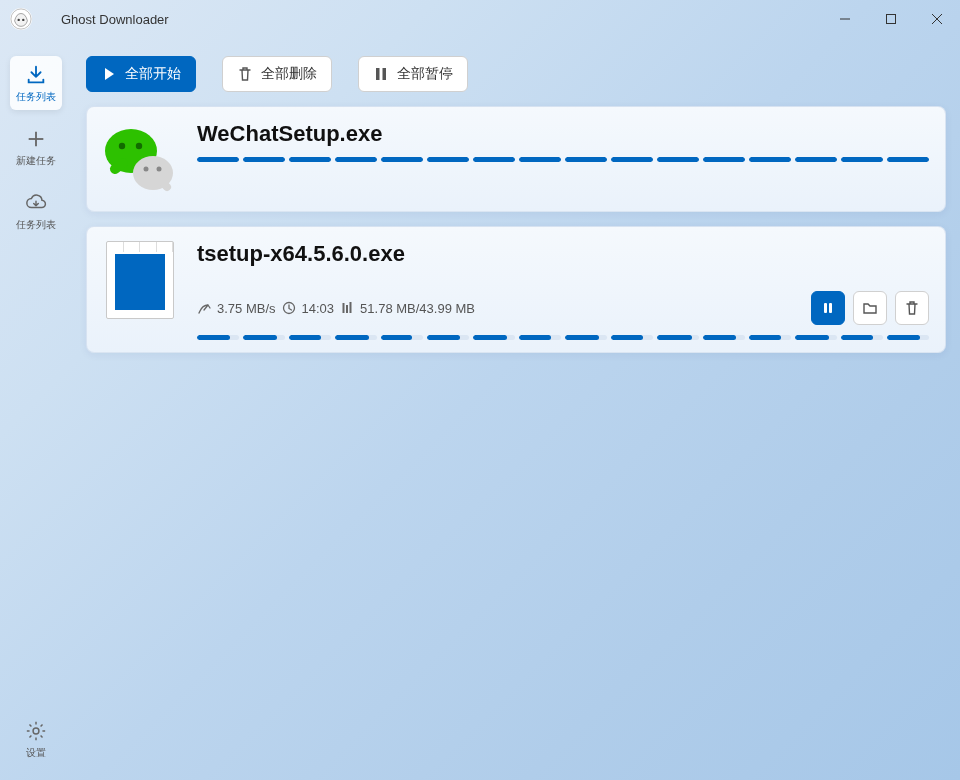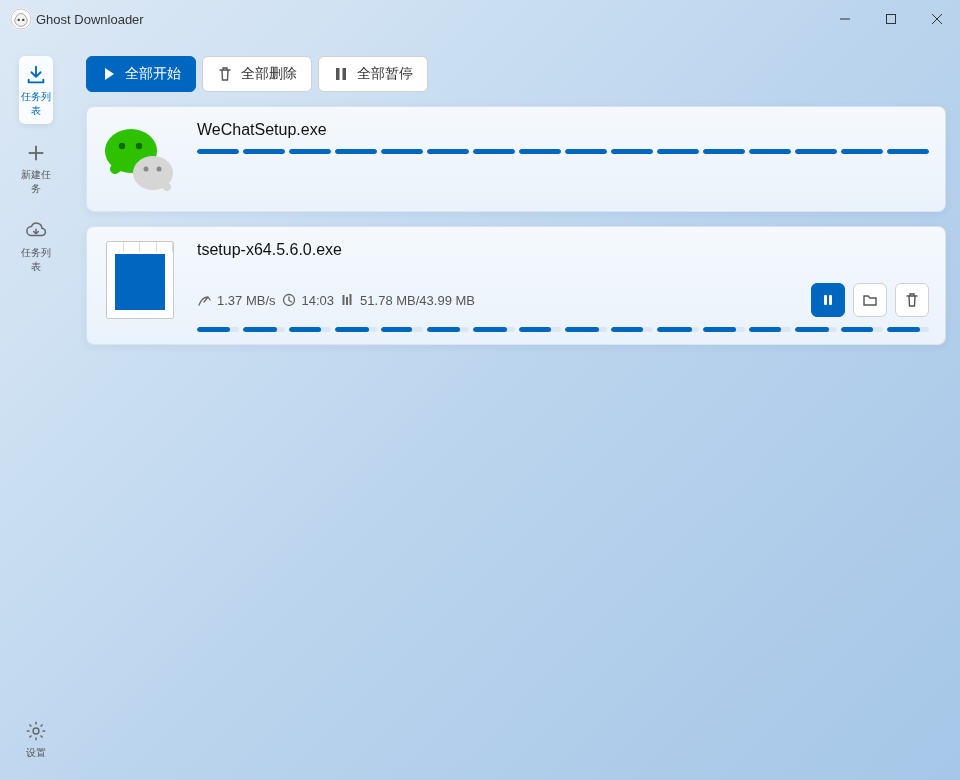--- a/index.html
+++ b/index.html
@@ -7,55 +7,55 @@
   body {
     background: linear-gradient(135deg, #dce8f5 0%, #cde0f2 25%, #bcd5ee 50%, #b0cdea 75%, #a6c7e8 100%);
   }
   .window { width: 100%; height: 100%; display: flex; flex-direction: column; }
   .title-bar {
     height: 38px; display: flex; align-items: center; padding: 0 0 0 10px;
   }
   .title-bar .logo {
     width: 22px; height: 22px; border-radius: 50%; background: #fff; display: flex; align-items: center; justify-content: center; font-size: 12px;
   }
-  .title-bar .title { margin-left: 4px; font-size: 13px; color: #333; }
+  .title-bar .title { margin-left: 29px; font-size: 13px; color: #333; }
   .title-bar .spacer { flex: 1; }
   .win-controls { display: flex; }
   .win-btn { width: 46px; height: 38px; display: flex; align-items: center; justify-content: center; cursor: pointer; }
   .win-btn svg { width: 12px; height: 12px; }
   .main { flex: 1; display: flex; min-height: 0; }
   .sidebar { width: 72px; display: flex; flex-direction: column; padding-top: 18px; }
   .side-item {
-    width: 34px; margin: 0 auto 10px auto; padding: 8px 0 6px 0; text-align: center; border-radius: 6px; cursor: pointer;
+    width: 52px; margin: 0 auto 10px auto; padding: 8px 0 6px 0; text-align: center; border-radius: 6px; cursor: pointer;
     display: flex; flex-direction: column; align-items: center; gap: 4px;
   }
   .side-item.active { background: rgba(255,255,255,0.85); box-shadow: 0 2px 6px rgba(0,0,0,0.08); }
   .side-item .label { font-size: 10px; color: #555; }
   .side-item.active .label { color: #0067c0; }
   .side-item svg { width: 22px; height: 22px; }
   .sidebar-bottom { margin-top: auto; margin-bottom: 14px; }
   .content {
     flex: 1; padding: 18px 14px 14px 14px; display: flex; flex-direction: column; gap: 14px; min-width: 0;
   }
-  .toolbar { display: flex; gap: 6px; }
+  .toolbar { display: flex; gap: 26px; }
   .btn {
     height: 36px; padding: 0 14px; display: inline-flex; align-items: center; gap: 8px;
     background: #fff; border: 1px solid #d0d0d0; border-radius: 6px; font-size: 14px; color: #333; cursor: pointer;
   }
   .btn.primary { background: #0067c0; border-color: #0067c0; color: #fff; }
   .btn svg { width: 16px; height: 16px; }
   .card {
     background: linear-gradient(180deg, #f5f9fd 0%, #eaf2fb 100%);
     border: 1px solid rgba(200,215,235,0.6);
     border-radius: 8px; box-shadow: 0 2px 8px rgba(0,40,100,0.06);
     display: flex; padding: 14px 16px 12px 14px; gap: 18px; align-items: flex-start;
   }
   .thumb { width: 78px; height: 78px; display: flex; align-items: center; justify-content: center; }
   .card-body { flex: 1; min-width: 0; display: flex; flex-direction: column; gap: 8px; }
-  .file-name { font-size: 16px; font-weight: 400; color: #111; }
+  .file-name { font-size: 22px; font-weight: 700; color: #111; }
   .row2 { display: flex; align-items: center; gap: 10px; margin-top: 16px; }
   .status-line { display: flex; align-items: center; gap: 6px; font-size: 13px; color: #555; flex: 1; }
   .status-line svg { width: 14px; height: 14px; flex-shrink: 0; }
   .stat-group { display: inline-flex; align-items: center; gap: 6px; }
   .actions { display: flex; gap: 8px; }
   .icon-btn {
     width: 34px; height: 34px; border-radius: 6px; border: 1px solid #d0d0d0; background: #fff;
     display: flex; align-items: center; justify-content: center; cursor: pointer;
   }
   .icon-btn.primary { background: #0067c0; border-color: #0067c0; }
@@ -240,21 +240,21 @@
           </div>
         </div>
         <div class="card-body">
           <div class="file-name">tsetup-x64.5.6.0.exe</div>
           <div class="row2">
             <div class="status-line">
               <span class="stat-group">
                 <svg viewBox="0 0 14 14">
                     <path d="M11 4 C4 4 3 11 2 12 M11 4 L7 9 M11 4 L13 7" fill="none" stroke="#666" stroke-width="1.3" stroke-linecap="round"></path>
                   </svg>
-                <span>1.37 MB/s</span>
+                <span>3.75 MB/s</span>
               </span>
               <span class="stat-group">
                 <svg viewBox="0 0 14 14">
                     <circle cx="7" cy="7" r="5.5" fill="none" stroke="#666" stroke-width="1.3"></circle>
                     <path d="M7 4 V7.5 L9.5 9" fill="none" stroke="#666" stroke-width="1.3" stroke-linecap="round"></path>
                   </svg>
                 <span>14:03</span>
               </span>
               <span class="stat-group">
                 <svg viewBox="0 0 14 14">

